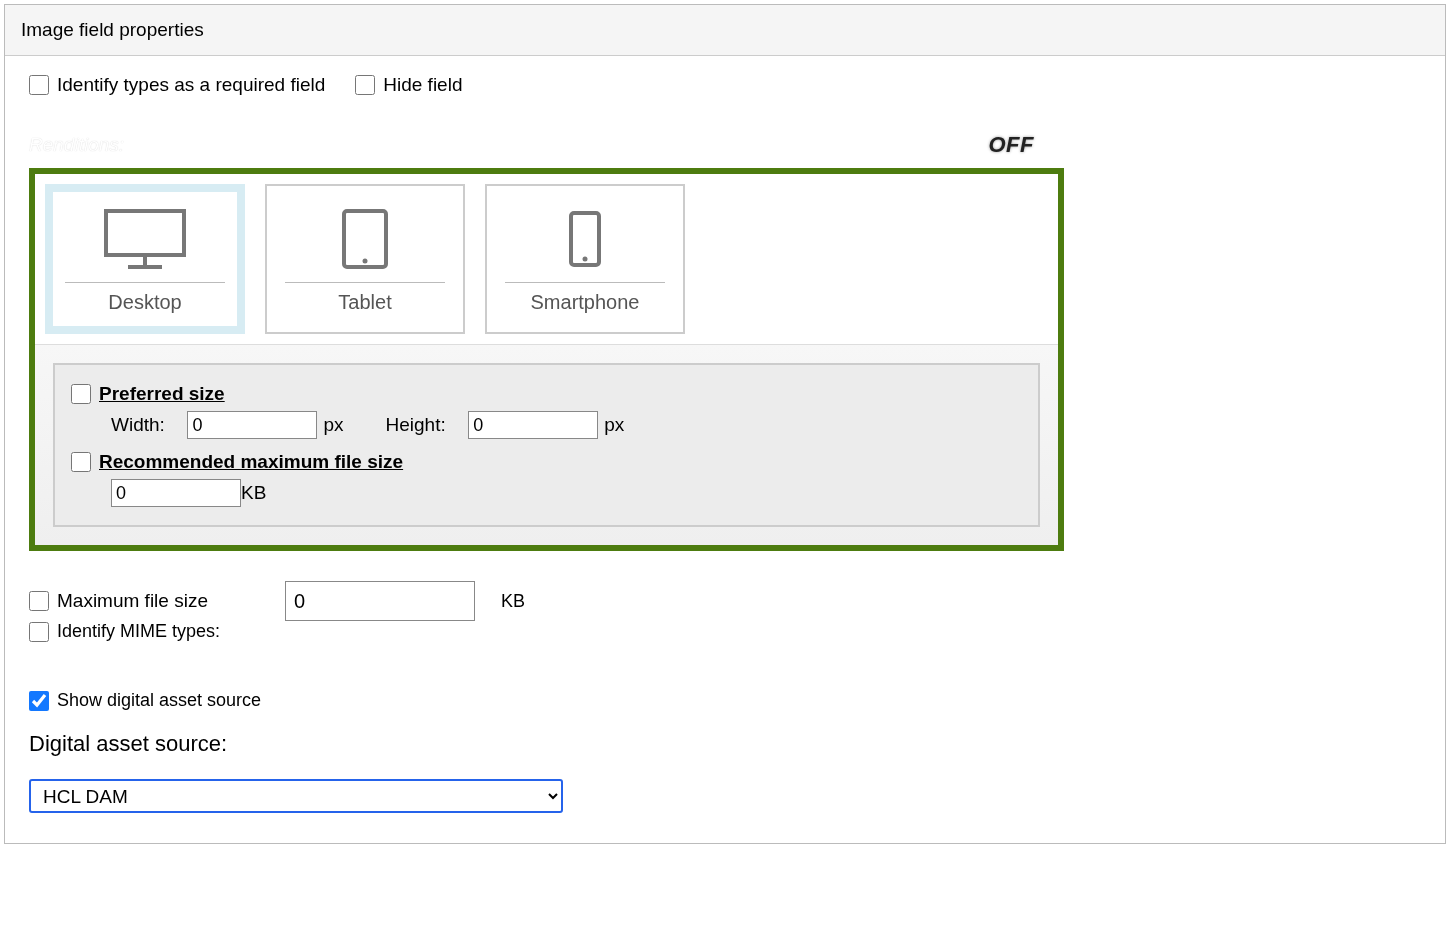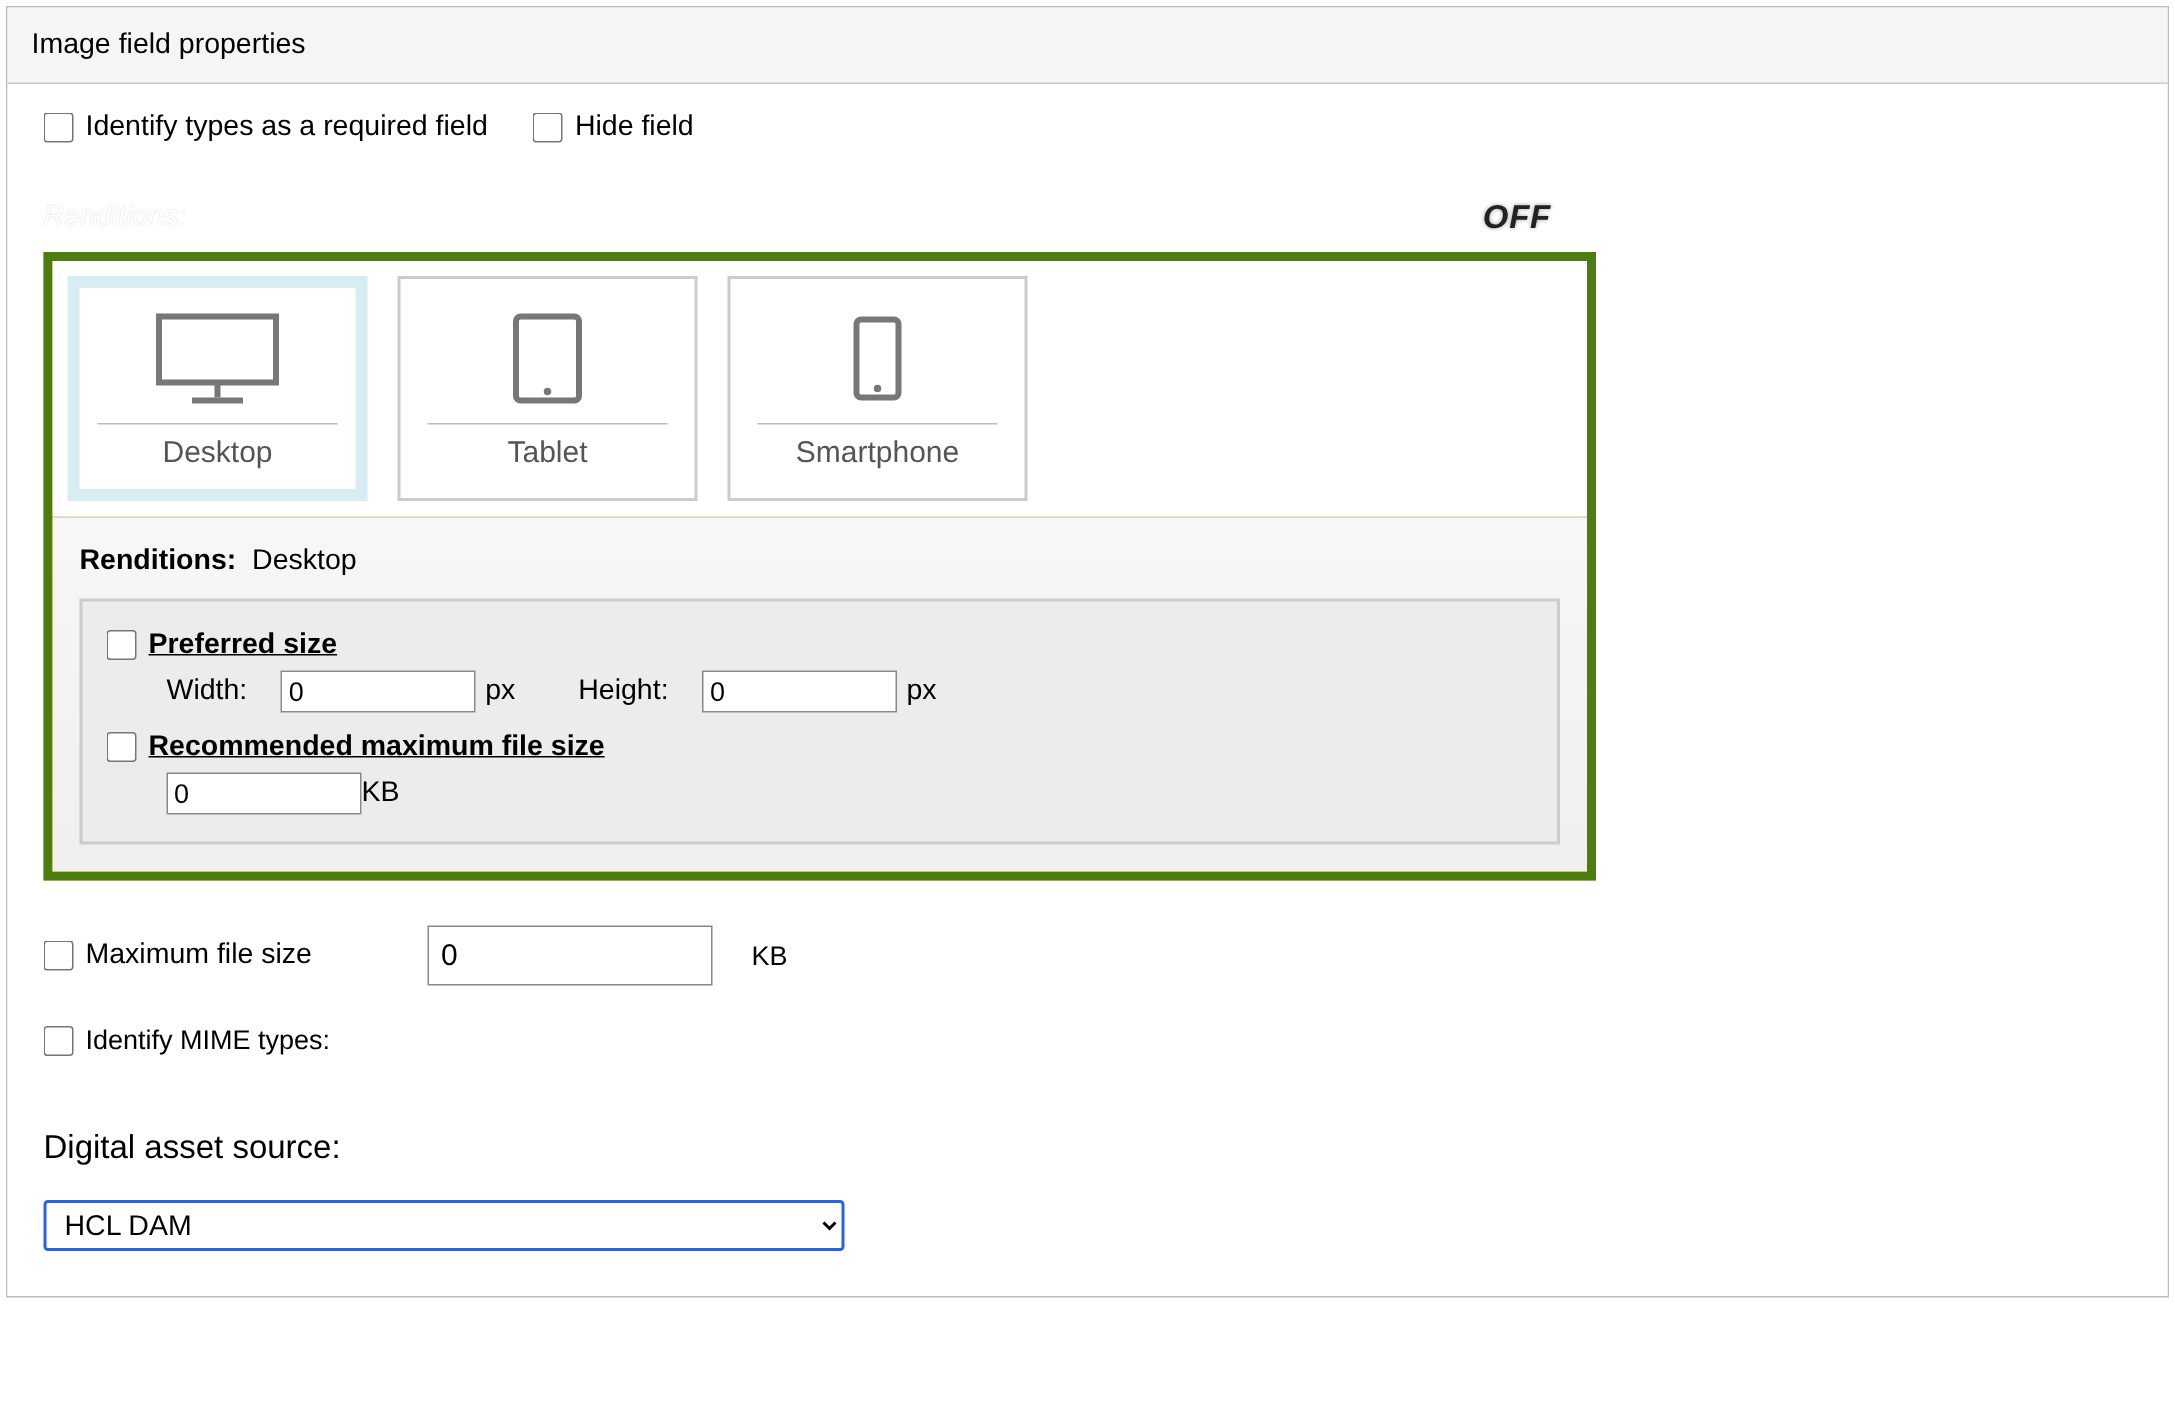--- a/index.html
+++ b/index.html
@@ -164,21 +164,20 @@
       display: flex;
       align-items: center;
       gap: 0;
       margin-left: 40px;
       font-size: 19px;
     }
     .max-file-row {
       display: flex;
       align-items: center;
       gap: 8px;
-      margin-bottom: 26px;
     }
     .max-file-row input[type="checkbox"] {
       width: 20px;
       height: 20px;
     }
     .max-file-row .label {
       font-size: 19px;
       width: 220px;
     }
     .text-input-wide {
@@ -279,23 +278,20 @@
               <circle cx="18" cy="50" r="2.5" fill="#777"></circle>
             </svg>
           </div>
           <div class="device-divider"></div>
           <div class="device-label">Smartphone</div>
         </div>
 
       </div>
 
       <div class="detail-section">
-        <div class="detail-title-row">
-          <span class="bold">Renditions:</span>&nbsp;&nbsp;<span>Desktop</span>
-        </div>
 
         <div class="inner-box">
           <div class="subsection">
             <input type="checkbox" style="">
             <span class="subsection-label">Preferred size</span>
           </div>
           <div class="dim-row">
             <span>Width:</span>&nbsp;&nbsp;
             <input type="text" class="num-input" value="0" style="">
             <span>px</span>
@@ -321,20 +317,24 @@
       <span class="label">Maximum file size</span>
       <input type="text" class="text-input-wide" value="0" style="">
       &nbsp;&nbsp;<span>KB</span>
     </div>
 
     <div class="restrict-row">
       <input type="checkbox" style="">
       <span>Identify MIME types:</span>
     </div>
 
+    <div class="show-source-row">
+      <input type="checkbox" checked="" style="">
+      <span>Show digital asset source</span>
+    </div>
 
     <div class="das-label">Digital asset source:</div>
     <select class="das-select">
       <option>HCL DAM</option>
     </select>
 
   </div>
 </div>
 
 </body></html>

